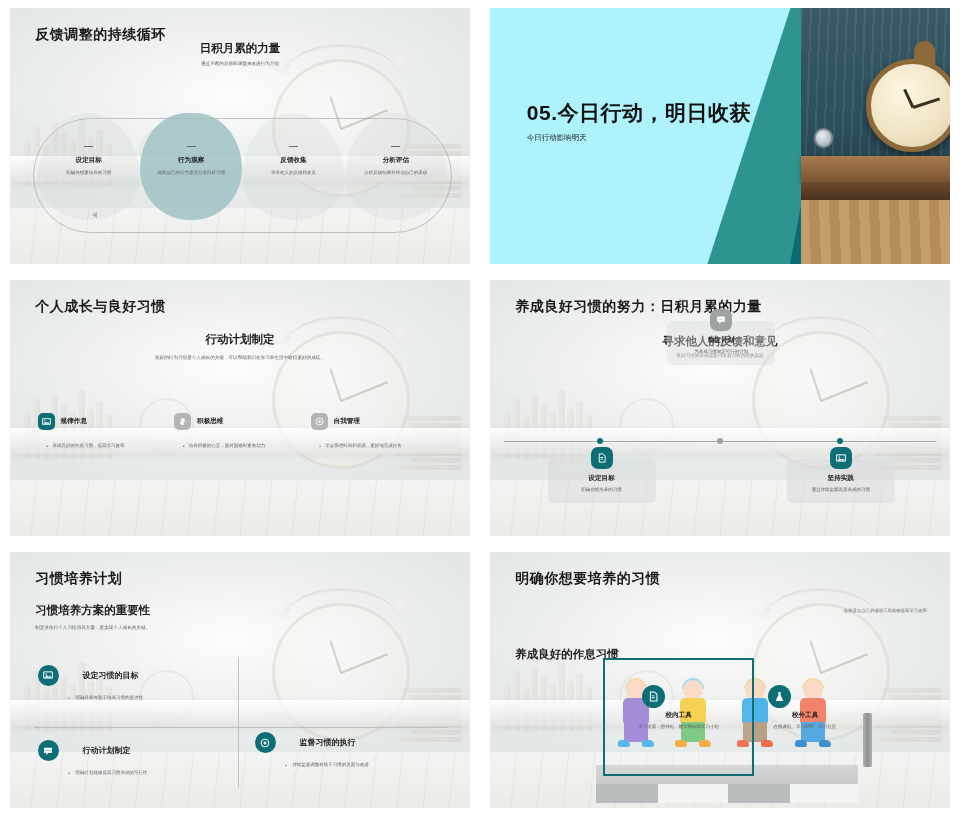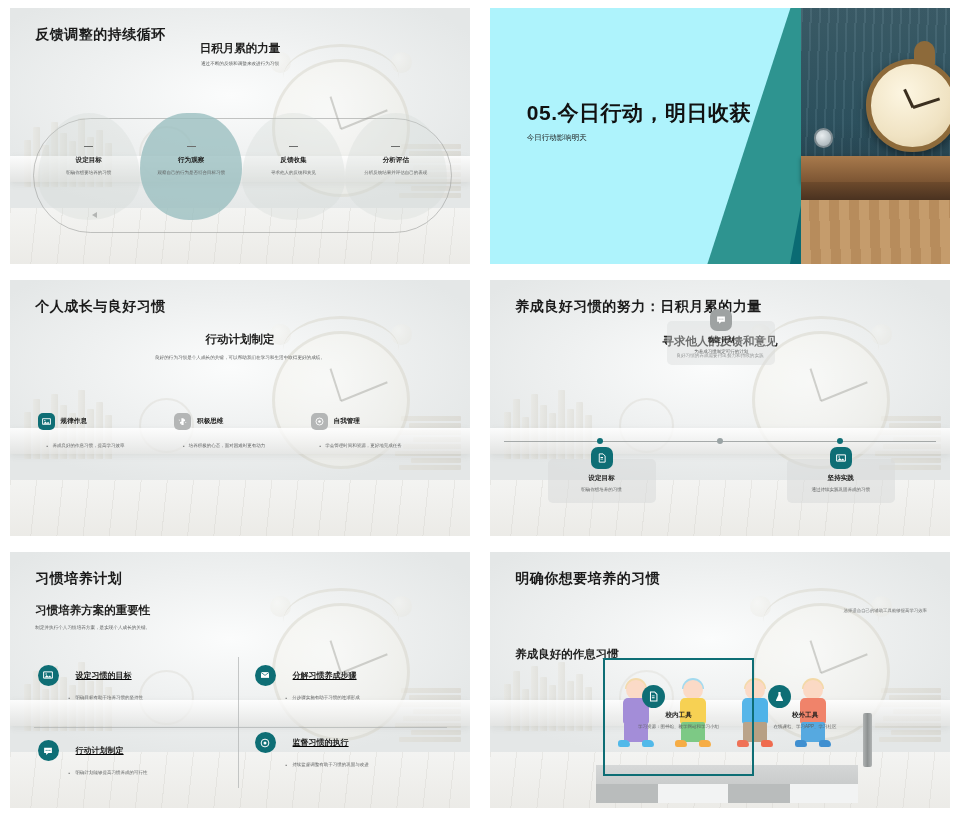--- a/index.html
+++ b/index.html
@@ -202,21 +202,21 @@
   .quad-v { position:absolute; left:49%; top:-6%; bottom:2%; width:1px; background:rgba(175,178,178,.7); }
   .quad-h { position:absolute; left:-1%; right:0; top:50%; height:1px; background:rgba(175,178,178,.7); }
   .quad-cell { position:absolute; width:47%; }
   .quad-cell.tl { left:0; top:0; } .quad-cell.tr { left:53%; top:0; }
   .quad-cell.bl { left:0; top:54%;margin-top:8px; } .quad-cell.br { left:53%; top:54%; }
   .rnd-icon {
     width:21px; height:21px; border-radius:50%; background:#0e6e75; flex:none;
     display:flex; align-items:center; justify-content:center;
   }
   .rnd-icon svg { width:10px; height:10px; fill:#fff; }
-  .quad-row { display:flex; align-items:center; gap:17px;text-decoration:underline; }
+  .quad-row { display:flex; align-items:center; gap:24px; }
   .quad-title { font-size:8px; font-weight:bold; color:#1d1d1c; }
   .quad-bul { margin-top:9px; margin-left:31px; display:flex; gap:5px; }
   .quad-bul .dot { color:#7d7f7f; font-size:5px; }
 
   
   .s6-note { position:absolute; right:5%; top:22%; font-size:4.4px; color:#6e7070; }
   .s6-h2 { position:absolute; left:5.5%; top:37%; }
   .scene { position:absolute; left:0; right:0; bottom:2%; height:50%; }
   .podium {
     position:absolute; left:23%; right:20%; bottom:0; height:30%;
@@ -585,35 +585,20 @@
                 </svg>
             </span>
             <span class="quad-title">设定习惯的目标</span>
           </div>
           <div class="quad-bul">
             <span class="dot">▪</span>
             <span class="card-desc">明确目标有助于培养习惯的坚持性</span>
           </div>
         </div>
 
-        <div class="quad-cell tr">
-          <div class="quad-row">
-            <span class="rnd-icon">
-              <svg viewBox="0 0 16 16">
-                  <path d="M1.6 3.4h12.8v9.2H1.6z"></path>
-                  <path d="M1.6 3.8L8 8.6l6.4-4.8" fill="none" stroke="#0e6e75" stroke-width="1.2"></path>
-                </svg>
-            </span>
-            <span class="quad-title">分解习惯养成步骤</span>
-          </div>
-          <div class="quad-bul">
-            <span class="dot">▪</span>
-            <span class="card-desc">分步骤实施有助于习惯的逐渐形成</span>
-          </div>
-        </div>
 
         <div class="quad-cell bl">
           <div class="quad-row">
             <span class="rnd-icon">
               <svg viewBox="0 0 16 16">
                   <path d="M1.8 2.8h12.4v8.2H8.6L5 14.2V11H1.8z"></path>
                   <circle cx="5" cy="6.9" r=".9" fill="#0e6e75"></circle>
                   <circle cx="8" cy="6.9" r=".9" fill="#0e6e75"></circle>
                   <circle cx="11" cy="6.9" r=".9" fill="#0e6e75"></circle>
                 </svg>

